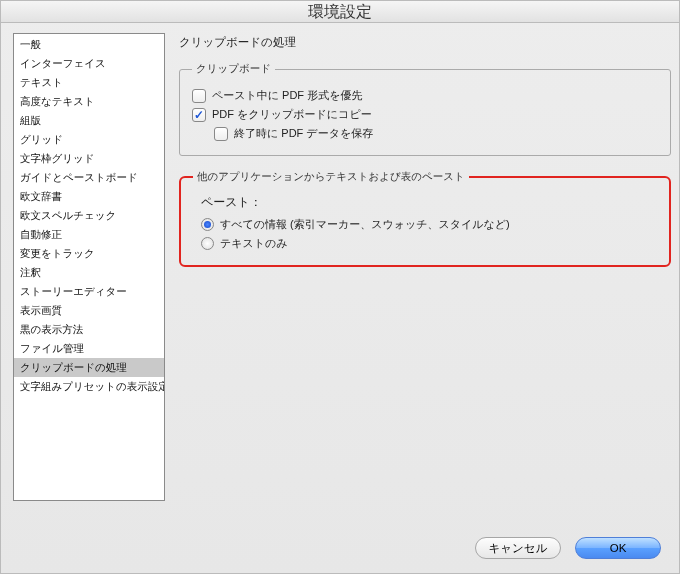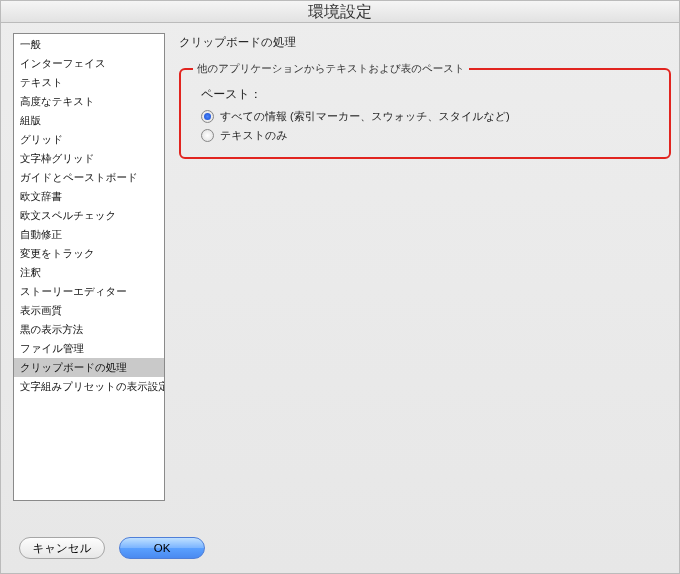--- a/index.html
+++ b/index.html
@@ -123,20 +123,21 @@
   }
   .lbl { font-size: 11px; color: #222; }
   .sublabel {
     font-size: 12px;
     color: #222;
     margin: 2px 0 6px 8px;
   }
   .footer {
     height: 50px;
     display: flex;
+    justify-content: flex-end;
     align-items: center;
     padding: 0 18px;
     gap: 14px;
   }
   .btn {
     min-width: 86px;
     height: 22px;
     border: 1px solid #a6a6a6;
     border-radius: 11px;
     background: linear-gradient(#fdfdfd,#e7e7e7);
@@ -178,20 +179,38 @@
         <div class="sidebar-item">表示画質</div>
         <div class="sidebar-item">黒の表示方法</div>
         <div class="sidebar-item">ファイル管理</div>
         <div class="sidebar-item selected">クリップボードの処理</div>
         <div class="sidebar-item">文字組みプリセットの表示設定</div>
       </div>
 
     <div class="main">
       <div class="section-title">クリップボードの処理</div>
 
+      <fieldset>
+        <legend>クリップボード</legend>
+
+        <div class="row">
+          <span class="checkbox"></span>
+          <span class="lbl">ペースト中に PDF 形式を優先</span>
+        </div>
+
+        <div class="row">
+          <span class="checkbox checked"></span>
+          <span class="lbl">PDF をクリップボードにコピー</span>
+        </div>
+
+        <div class="row indent">
+          <span class="checkbox"></span>
+          <span class="lbl">終了時に PDF データを保存</span>
+        </div>
+      </fieldset>
 
       <fieldset class="fs-highlight">
         <legend>他のアプリケーションからテキストおよび表のペースト</legend>
 
         <div class="sublabel">ペースト：</div>
 
         <div class="row" style="margin-left:8px">
           <span class="radio selected"></span>
           <span class="lbl">すべての情報 (索引マーカー、スウォッチ、スタイルなど)</span>
         </div>

